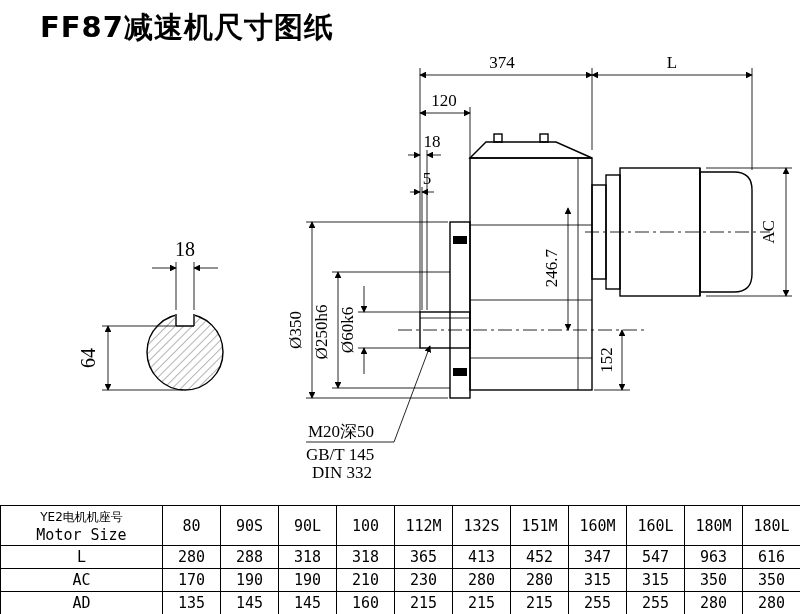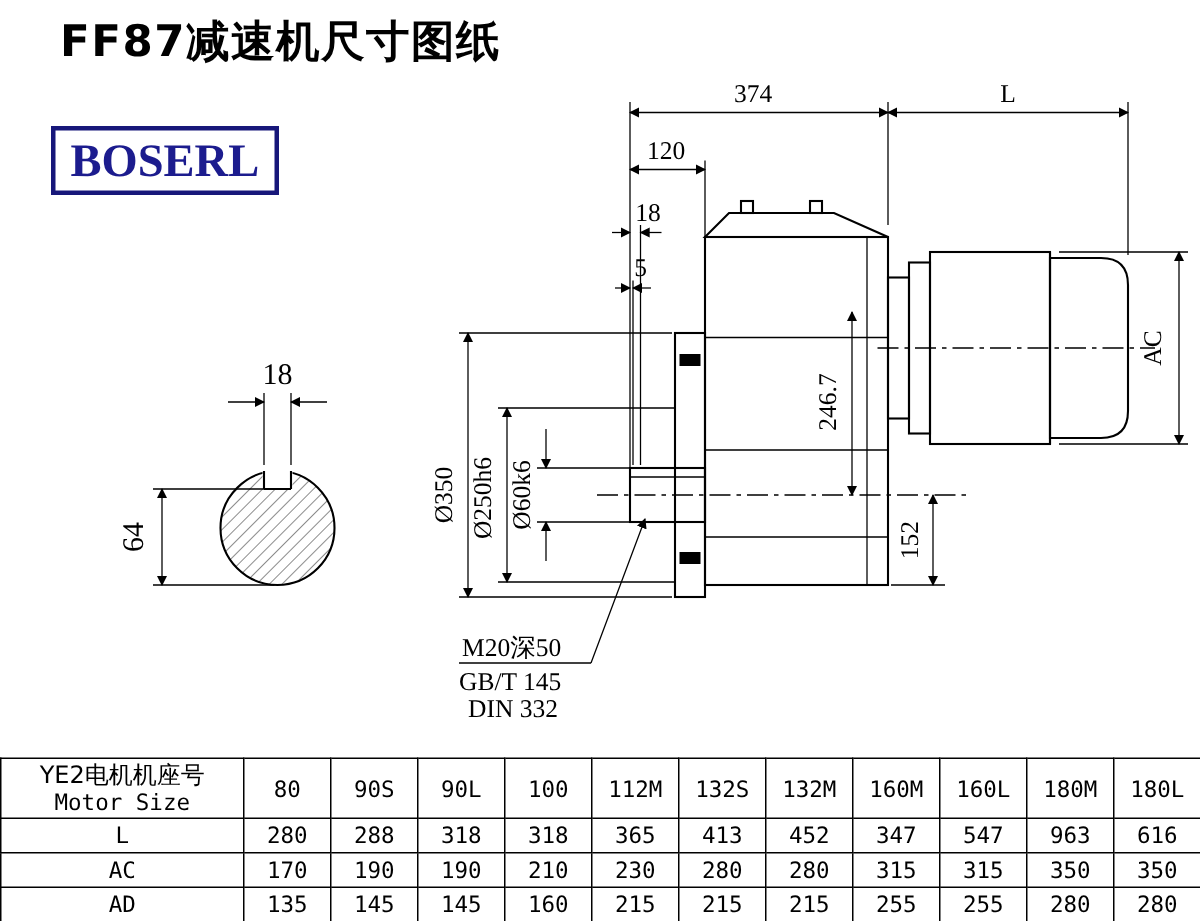--- a/index.html
+++ b/index.html
@@ -15,30 +15,29 @@
   .thin{fill:none;stroke:#000;stroke-width:0.85;}
   .cl{stroke-dasharray:14 4 3 4;}
   .dim{font-family:"Liberation Serif",serif;font-size:17px;fill:#000;}
   .big{font-size:20px;}
   .dim-table{position:absolute;left:0;top:505px;width:800px;border-collapse:collapse;
              table-layout:fixed;font-family:"DejaVu Sans Mono",monospace;font-size:15px;}
   .dim-table td,.dim-table th{border:1px solid #000;text-align:center;padding:0;
              background:#fff;font-weight:normal;overflow:hidden;}
   .dim-table tr.hdr th{height:39px;}
   .dim-table tr.data td{height:22px;}
-  .hdr-cn{font-family:"DejaVu Sans",sans-serif;font-size:16px;line-height:18px;}
+  .hdr-cn{font-family:"DejaVu Sans",sans-serif;font-size:12px;line-height:18px;}
   .hdr-en{font-size:15px;line-height:18px;}
 </style>
 </head>
 <body>
 
 <div class="page">
 
   <div class="title">FF87减速机尺寸图纸</div>
-  <div class="logo">BOSERL</div>
 
   <svg width="800" height="505" viewBox="0 0 800 505">
     <defs>
       <marker id="arr" viewBox="0 0 10 10" refX="9" refY="5" markerWidth="8" markerHeight="8" orient="auto-start-reverse">
         <path d="M0,0 L10,5 L0,10 Z" fill="#000"></path>
       </marker>
       <pattern id="hatch" width="6" height="6" patternUnits="userSpaceOnUse" patternTransform="rotate(45)">
         <line x1="0" y1="0" x2="0" y2="6" stroke="#000" stroke-width="0.6"></line>
       </pattern>
       <pattern id="fins" width="6" height="5" patternUnits="userSpaceOnUse">
@@ -153,21 +152,21 @@
       <th>
         <div class="hdr-cn">YE2电机机座号</div>
         <div class="hdr-en">Motor Size</div>
       </th>
       <th>80</th>
       <th>90S</th>
       <th>90L</th>
       <th>100</th>
       <th>112M</th>
       <th>132S</th>
-      <th>132M</th>
+      <th>151M</th>
       <th>160M</th>
       <th>160L</th>
       <th>180M</th>
       <th>180L</th>
     </tr>
     <tr class="data">
       <td>L</td>
       <td>280</td>
       <td>288</td>
       <td>318</td>

